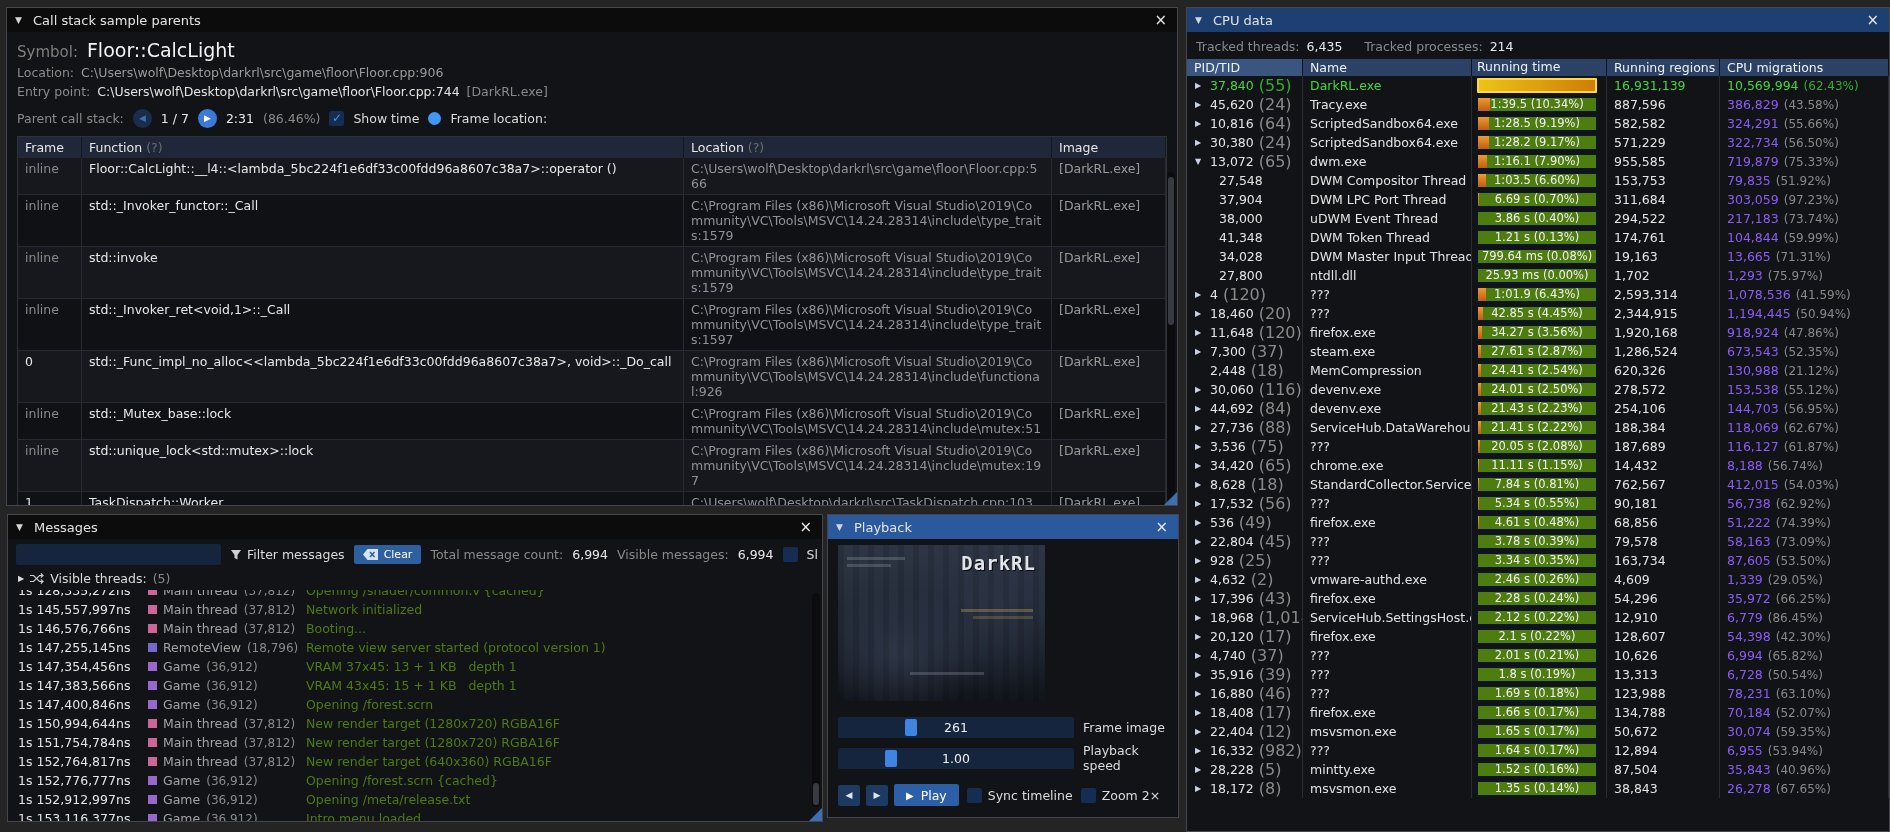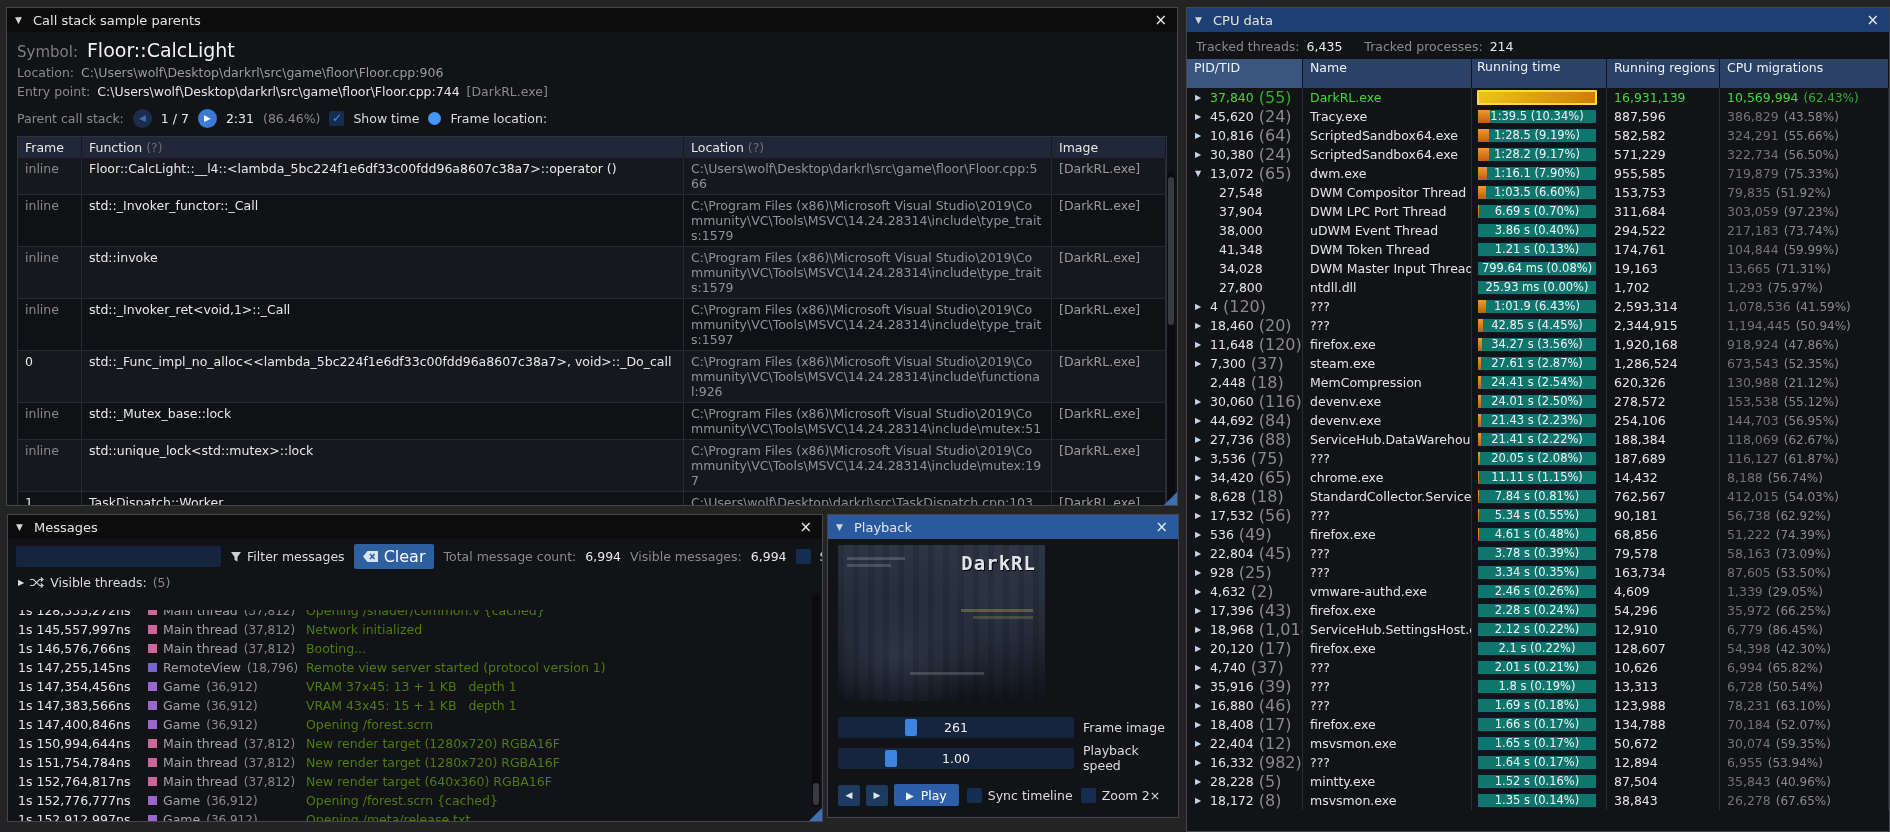--- a/index.html
+++ b/index.html
@@ -59,24 +59,24 @@
   .vscroll{position:absolute;right:2px;top:140px;bottom:4px;width:8px;background:#0c0c0e;border-radius:4px}
   .vscroll .thumb{position:absolute;left:1px;right:1px;border-radius:3px;background:#3a3a42}
   #cs-thumb{top:5px;height:148px}
 
   
   #win-msg{left:7px;top:514px;width:816px;height:308px}
   .msg-toolbar{display:flex;align-items:center;gap:9px;padding:5px 8px 3px;font-size:12.5px;white-space:nowrap}
   .filter-input{width:205px;height:21px;background:#16253e;border-radius:2px;flex:none}
   .funnel-wrap{display:flex;align-items:center;gap:5px}
   .clear-btn{display:flex;align-items:center;gap:6px;background:#2e5f9f;border:none;border-radius:2px;
-    color:#fff;font-size:16px;padding:3px 9px;font-family:inherit}
+    color:#fff;font-size:11px;padding:3px 9px;font-family:inherit}
   .msg-threadsrow{display:flex;align-items:center;gap:6px;padding:3px 10px;font-size:12.5px}
   .tree-tri{font-size:8px;color:#dedede}
-  .msg-list{position:relative;flex:1;overflow:hidden;margin-top:17px}
+  .msg-list{position:relative;flex:1;overflow:hidden;margin-top:1px}
   .msg-row{display:flex;align-items:center;height:19px;font-size:12.5px}
   .msg-row:first-child{margin-top:-9px}
   .m-time{width:140px;flex:none;padding-left:10px;color:#e4e4e4;white-space:nowrap;overflow:hidden}
   .m-thread{width:158px;flex:none;display:flex;align-items:center;gap:6px;overflow:hidden;white-space:nowrap}
   .tsq{width:9px;height:9px;flex:none}
   .tname{color:#a3a3a3}
   .tid{font-size:12px}
   .m-text{flex:1;color:#4d7c0f;white-space:pre;overflow:hidden}
   #msg-scroll{top:78px;bottom:14px}
   #msg-thumb{bottom:2px;height:22px}
@@ -112,42 +112,42 @@
   .play-btn .picon{font-size:10px}
   .pb-buttons .cblabel{margin-left:2px}
   .pb-info{display:flex;align-items:center;gap:7px;margin-top:10px}
   .pb-info .pair{margin-right:8px;display:flex;gap:6px}
 
   
   #win-cpu{left:1186px;top:7px;width:704px;height:825px}
   .cpu-stats{display:flex;align-items:center;gap:7px;padding:7px 9px 5px;font-size:12.5px}
   .cpu-stats .gap{width:8px}
   .cpu-table{flex:1;overflow:hidden;font-size:12.5px}
-  .cpu-hrow{display:flex;height:29px}
+  .cpu-hrow{display:flex;height:17px}
   .ch{background:#2c4166;color:#eef2f8;padding:1px 7px;border-right:1px solid #10141c;white-space:nowrap;overflow:hidden}
   .ch.c-pid{background:#3a567f}
   .c-pid{width:116px;flex:none}
   .c-name{width:169px;flex:none}
   .c-rt{width:135px;flex:none}
   .c-rr{width:113px;flex:none}
   .c-cm{flex:1}
   .cpu-row{display:flex;height:19px;align-items:center}
   .cpu-row .cc{height:100%;display:flex;align-items:center;border-right:1px solid #2b2b33;overflow:hidden;white-space:nowrap}
   .cpu-row .c-pid{padding-left:8px}
   .cpu-row .c-name{padding:0 7px;color:#e4e4e4}
   .cpu-row .c-rr{padding:0 7px;color:#e4e4e4}
   .cpu-row .c-cm{padding:0 7px;gap:5px}
   .tree-arrow{width:15px;flex:none;font-size:8px;color:#c7d3e8}
   .cpu-row.child .c-pid{padding-left:32px}
   .pid{color:#e4e4e4}
   .cnt{margin-left:5px;font-size:16px}
-  .mig{color:#737373}
+  .mig{color:#8b5cf6}
   .migp{font-size:12px}
   .c-rt{padding:0 5px}
-  .bar{position:relative;display:block;width:120px;height:15px;border:1px solid #0a1530;background:#0f766e;overflow:hidden;border-radius:1px}
+  .bar{position:relative;display:block;width:120px;height:15px;border:1px solid #0a1530;background:#4d7c0f;overflow:hidden;border-radius:1px}
   .fill{position:absolute;left:0;top:0;bottom:0;background:linear-gradient(180deg,#ef9a30,#c35c12)}
   .bartext{position:relative;display:block;text-align:center;font-size:11.5px;line-height:13px;color:#f2f2f2;white-space:nowrap}
   .bar.hl{border:2px solid #ffd93d;background:#d89e00}
   .bar.hl .fill{background:linear-gradient(90deg,#ecc31a,#d07d06)}
   .cpu-row.green .pid,.cpu-row.green .c-name,.cpu-row.green .c-rr,.cpu-row.green .mig{color:#42d742}
   .cpu-row.green .cnt,.cpu-row.green .migp{color:#2fae2f}
 </style>
 </head>
 <body>
 

